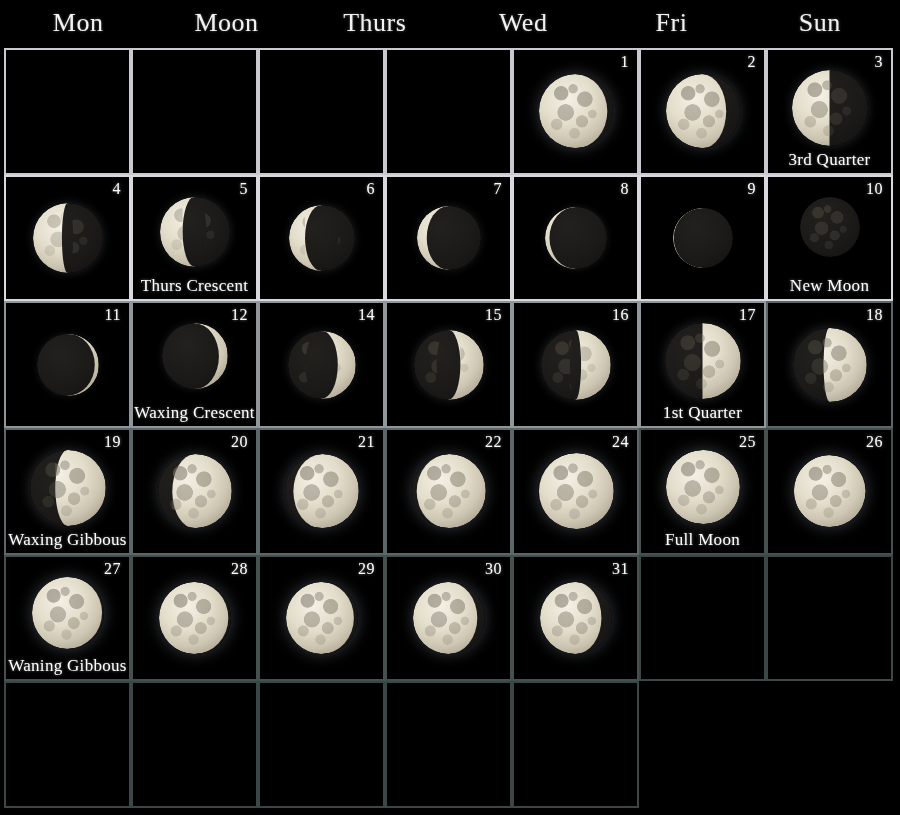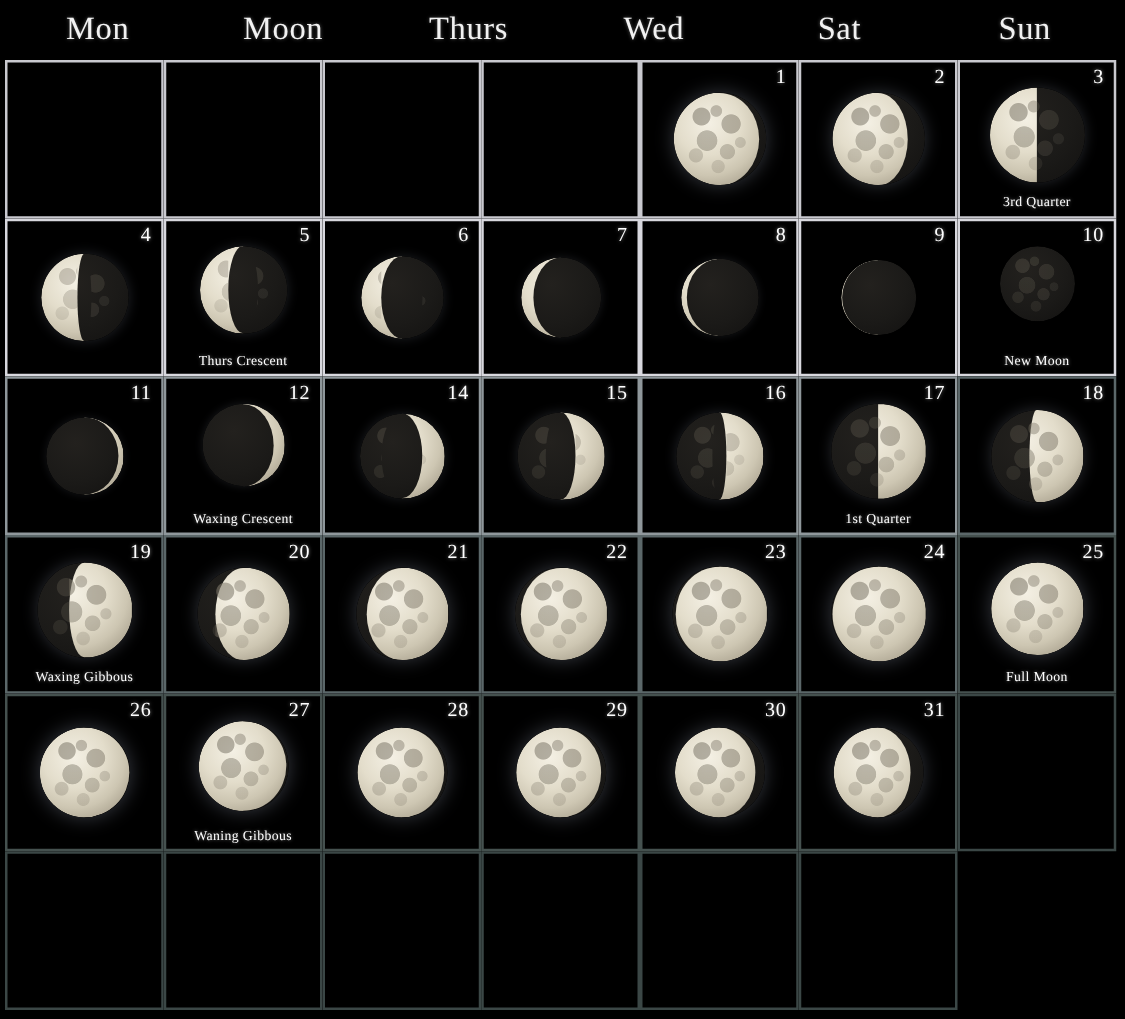--- a/index.html
+++ b/index.html
@@ -30,21 +30,21 @@
   .r5{border:2px solid #3b4746;}
 
   .daynum{
     position:absolute;top:3px;right:8px;color:#ffffff;font-size:16px;
     font-family:"Liberation Serif",serif;letter-spacing:.5px;
     text-shadow:0 0 3px rgba(255,255,255,.5);
   }
 
   .phase{
     position:absolute;left:0;right:0;bottom:4px;text-align:center;
-    color:#ffffff;font-size:11px;line-height:1.06;
+    color:#ffffff;font-size:17px;line-height:1.06;
     font-family:"Liberation Serif",serif;letter-spacing:.3px;
     text-shadow:0 0 3px rgba(255,255,255,.45);
   }
 
   
   .moonwrap{position:absolute;left:0;right:0;top:0;bottom:0;
             display:flex;align-items:center;justify-content:center;}
   .moonwrap.up{align-items:flex-start;padding-top:20px;}
   .moon{position:relative;border-radius:50%;overflow:hidden;}
   .disc{position:absolute;inset:0;border-radius:50%;}
@@ -76,21 +76,21 @@
       <div class="hdr-cell">
         <span>Moon</span>
       </div>
       <div class="hdr-cell">
         <span>Thurs</span>
       </div>
       <div class="hdr-cell">
         <span>Wed</span>
       </div>
       <div class="hdr-cell">
-        <span>Sat</span>
+        <span>Fri</span>
       </div>
       <div class="hdr-cell">
         <span>Sun</span>
       </div>
     </div>
 
   <div class="grid" id="calendar-grid">
       <div class="cell r0"></div>
       <div class="cell r0"></div>
       <div class="cell r0"></div>
@@ -387,34 +387,20 @@
               <div class="disc lit" style="clip-path: polygon(50% 0px, 100% 0px, 100% 100%, 50% 100%);"></div>
               <div class="disc lit" style="clip-path: ellipse(43% 50% at 50% 50%);"></div>
               <div class="craters" style="clip-path: polygon(7% 0px, 100% 0px, 100% 100%, 7% 100%);"></div>
             </div>
           </div>
         </div>
         <div class="daynum">22</div>
       </div>
       <div class="cell r3">
         <div class="moonwrap">
-          <div style="position: relative; width: 76px; height: 76px; border-radius: 50%; box-shadow: rgba(190, 200, 225, 0.29) 0px 0px 16px;">
-            <div class="moon" style="width: 76px; height: 76px;">
-              <div class="disc dark"></div>
-              <div class="craters dim"></div>
-              <div class="disc lit" style="clip-path: polygon(50% 0px, 100% 0px, 100% 100%, 50% 100%);"></div>
-              <div class="disc lit" style="clip-path: ellipse(46% 50% at 50% 50%);"></div>
-              <div class="craters" style="clip-path: polygon(4% 0px, 100% 0px, 100% 100%, 4% 100%);"></div>
-            </div>
-          </div>
-        </div>
-        <div class="daynum">23</div>
-      </div>
-      <div class="cell r3">
-        <div class="moonwrap">
           <div style="position: relative; width: 76px; height: 76px; border-radius: 50%; box-shadow: rgba(190, 200, 225, 0.3) 0px 0px 16px;">
             <div class="moon" style="width: 76px; height: 76px;">
               <div class="disc dark"></div>
               <div class="craters dim"></div>
               <div class="disc lit" style="clip-path: polygon(50% 0px, 100% 0px, 100% 100%, 50% 100%);"></div>
               <div class="disc lit" style="clip-path: ellipse(48% 50% at 50% 50%);"></div>
               <div class="craters" style="clip-path: polygon(2% 0px, 100% 0px, 100% 100%, 2% 100%);"></div>
             </div>
           </div>
         </div>

